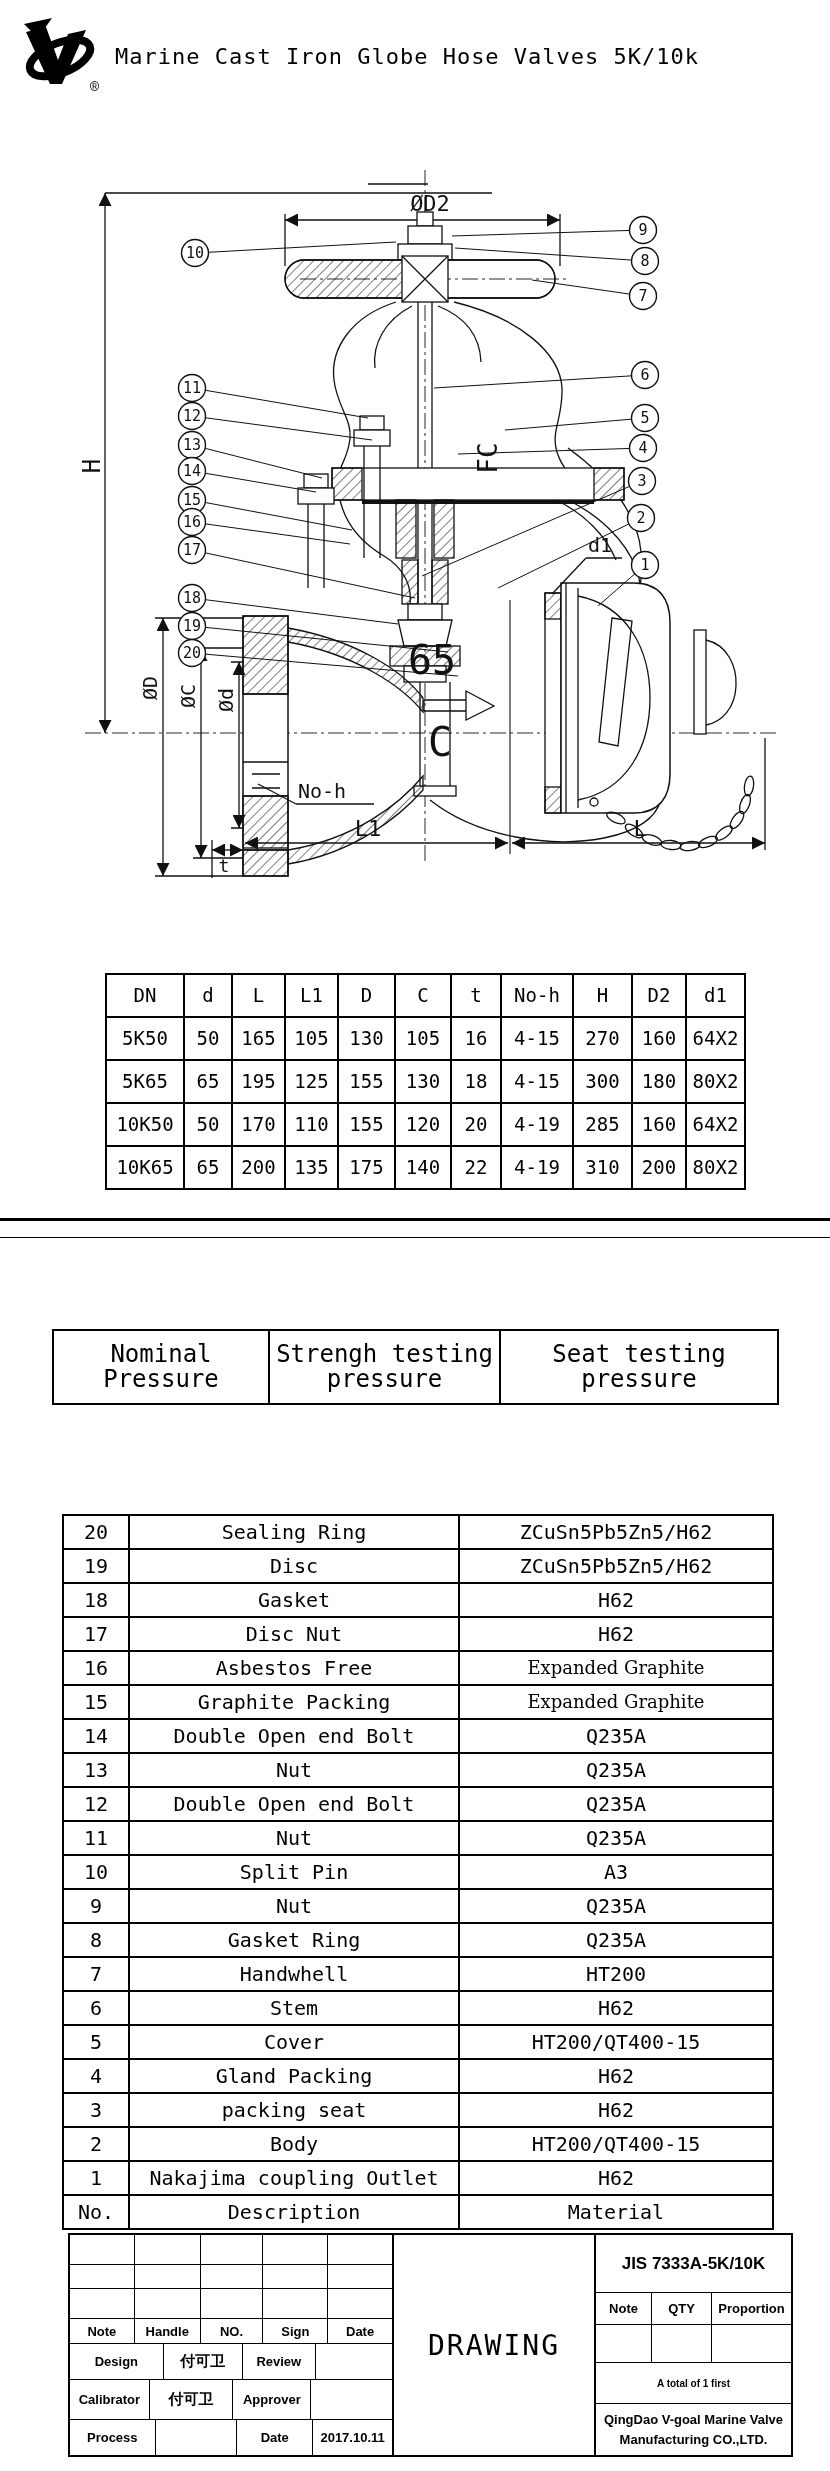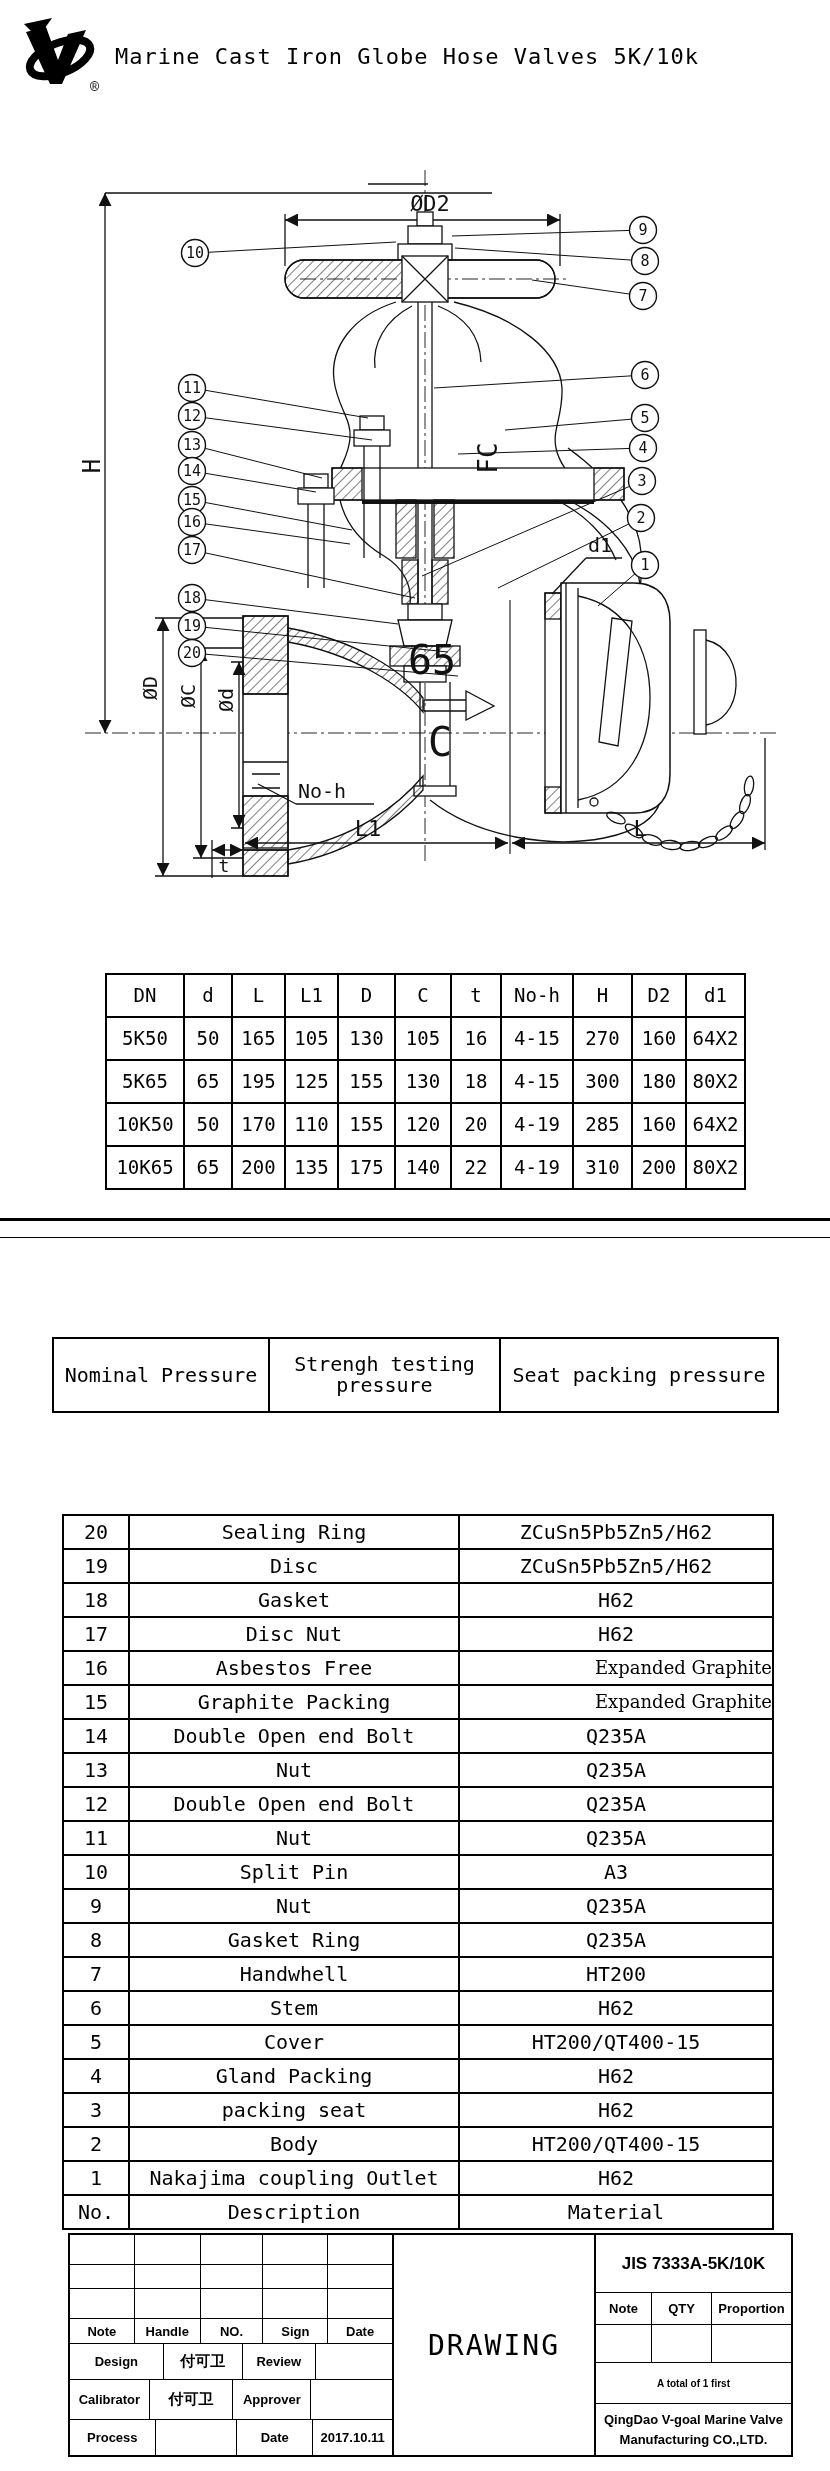--- a/index.html
+++ b/index.html
@@ -13,27 +13,27 @@
   td,th{border:2px solid #000;text-align:center;vertical-align:middle;padding:0;line-height:1.05;
         font-family:"DejaVu Sans Mono",monospace;font-weight:normal;overflow:hidden;white-space:nowrap;}
   
   .dims{position:absolute;left:105px;top:973px;width:639px;font-size:19px;}
   .dims td{height:41px;}
   
   .rule-thick{position:absolute;left:0;top:1218px;width:830px;height:3px;background:#000;}
   .rule-thin{position:absolute;left:0;top:1237px;width:830px;height:1px;background:#000;}
   
   .spec-title{position:absolute;left:0;top:1272px;width:830px;text-align:center;font-size:29px;letter-spacing:4px;}
-  .spec{position:absolute;left:52px;top:1329px;width:725px;font-size:20px;margin-top:8px;}
+  .spec{position:absolute;left:52px;top:1329px;width:725px;font-size:24px;}
   .spec td{height:40px;}
   .spec tr.hd td{height:72px;white-space:pre-line;}
   
   .parts{position:absolute;left:62px;top:1514px;width:710px;font-size:20px;}
   .parts td{height:32px;}
-  .parts td.mat.serif{font-family:"DejaVu Serif",serif;font-size:18px;text-align:right;}
+  .parts td.mat.serif{font-family:"DejaVu Serif",serif;font-size:18px;}
   
   .tb{position:absolute;left:68px;top:2233px;width:721px;height:220px;border:2px solid #000;display:flex;
       font-family:"Liberation Sans",sans-serif;font-size:13px;font-weight:bold;}
   .tb .cell{border-right:1.5px solid #000;border-bottom:1.5px solid #000;display:flex;align-items:center;justify-content:center;overflow:hidden;}
   .tb-left{width:324px;display:flex;flex-direction:column;border-right:2px solid #000;box-sizing:border-box;}
   .tb-row{display:flex;flex:none;}
   .tb-mid{width:202px;display:flex;align-items:center;justify-content:center;border-right:2px solid #000;box-sizing:border-box;
           font-family:"DejaVu Sans Mono",monospace;font-size:28px;font-weight:normal;letter-spacing:2px;}
   .tb-right{flex:1;display:flex;flex-direction:column;}
   .cjk{font-size:15px;}
@@ -398,21 +398,21 @@
     <colgroup>
         <col style="width:216px">
         <col style="width:231px">
         <col style="width:278px">
       </colgroup>
     <tbody>
         <tr class="hd">
           <td>Nominal Pressure</td>
           <td>Strengh testing
 pressure</td>
-          <td>Seat packing pressure</td>
+          <td>Seat testing pressure</td>
         </tr>
       </tbody>
   </table>
 
   <table class="parts">
     <colgroup>
         <col style="width:66px">
         <col style="width:330px">
         <col style="width:314px">
       </colgroup>

